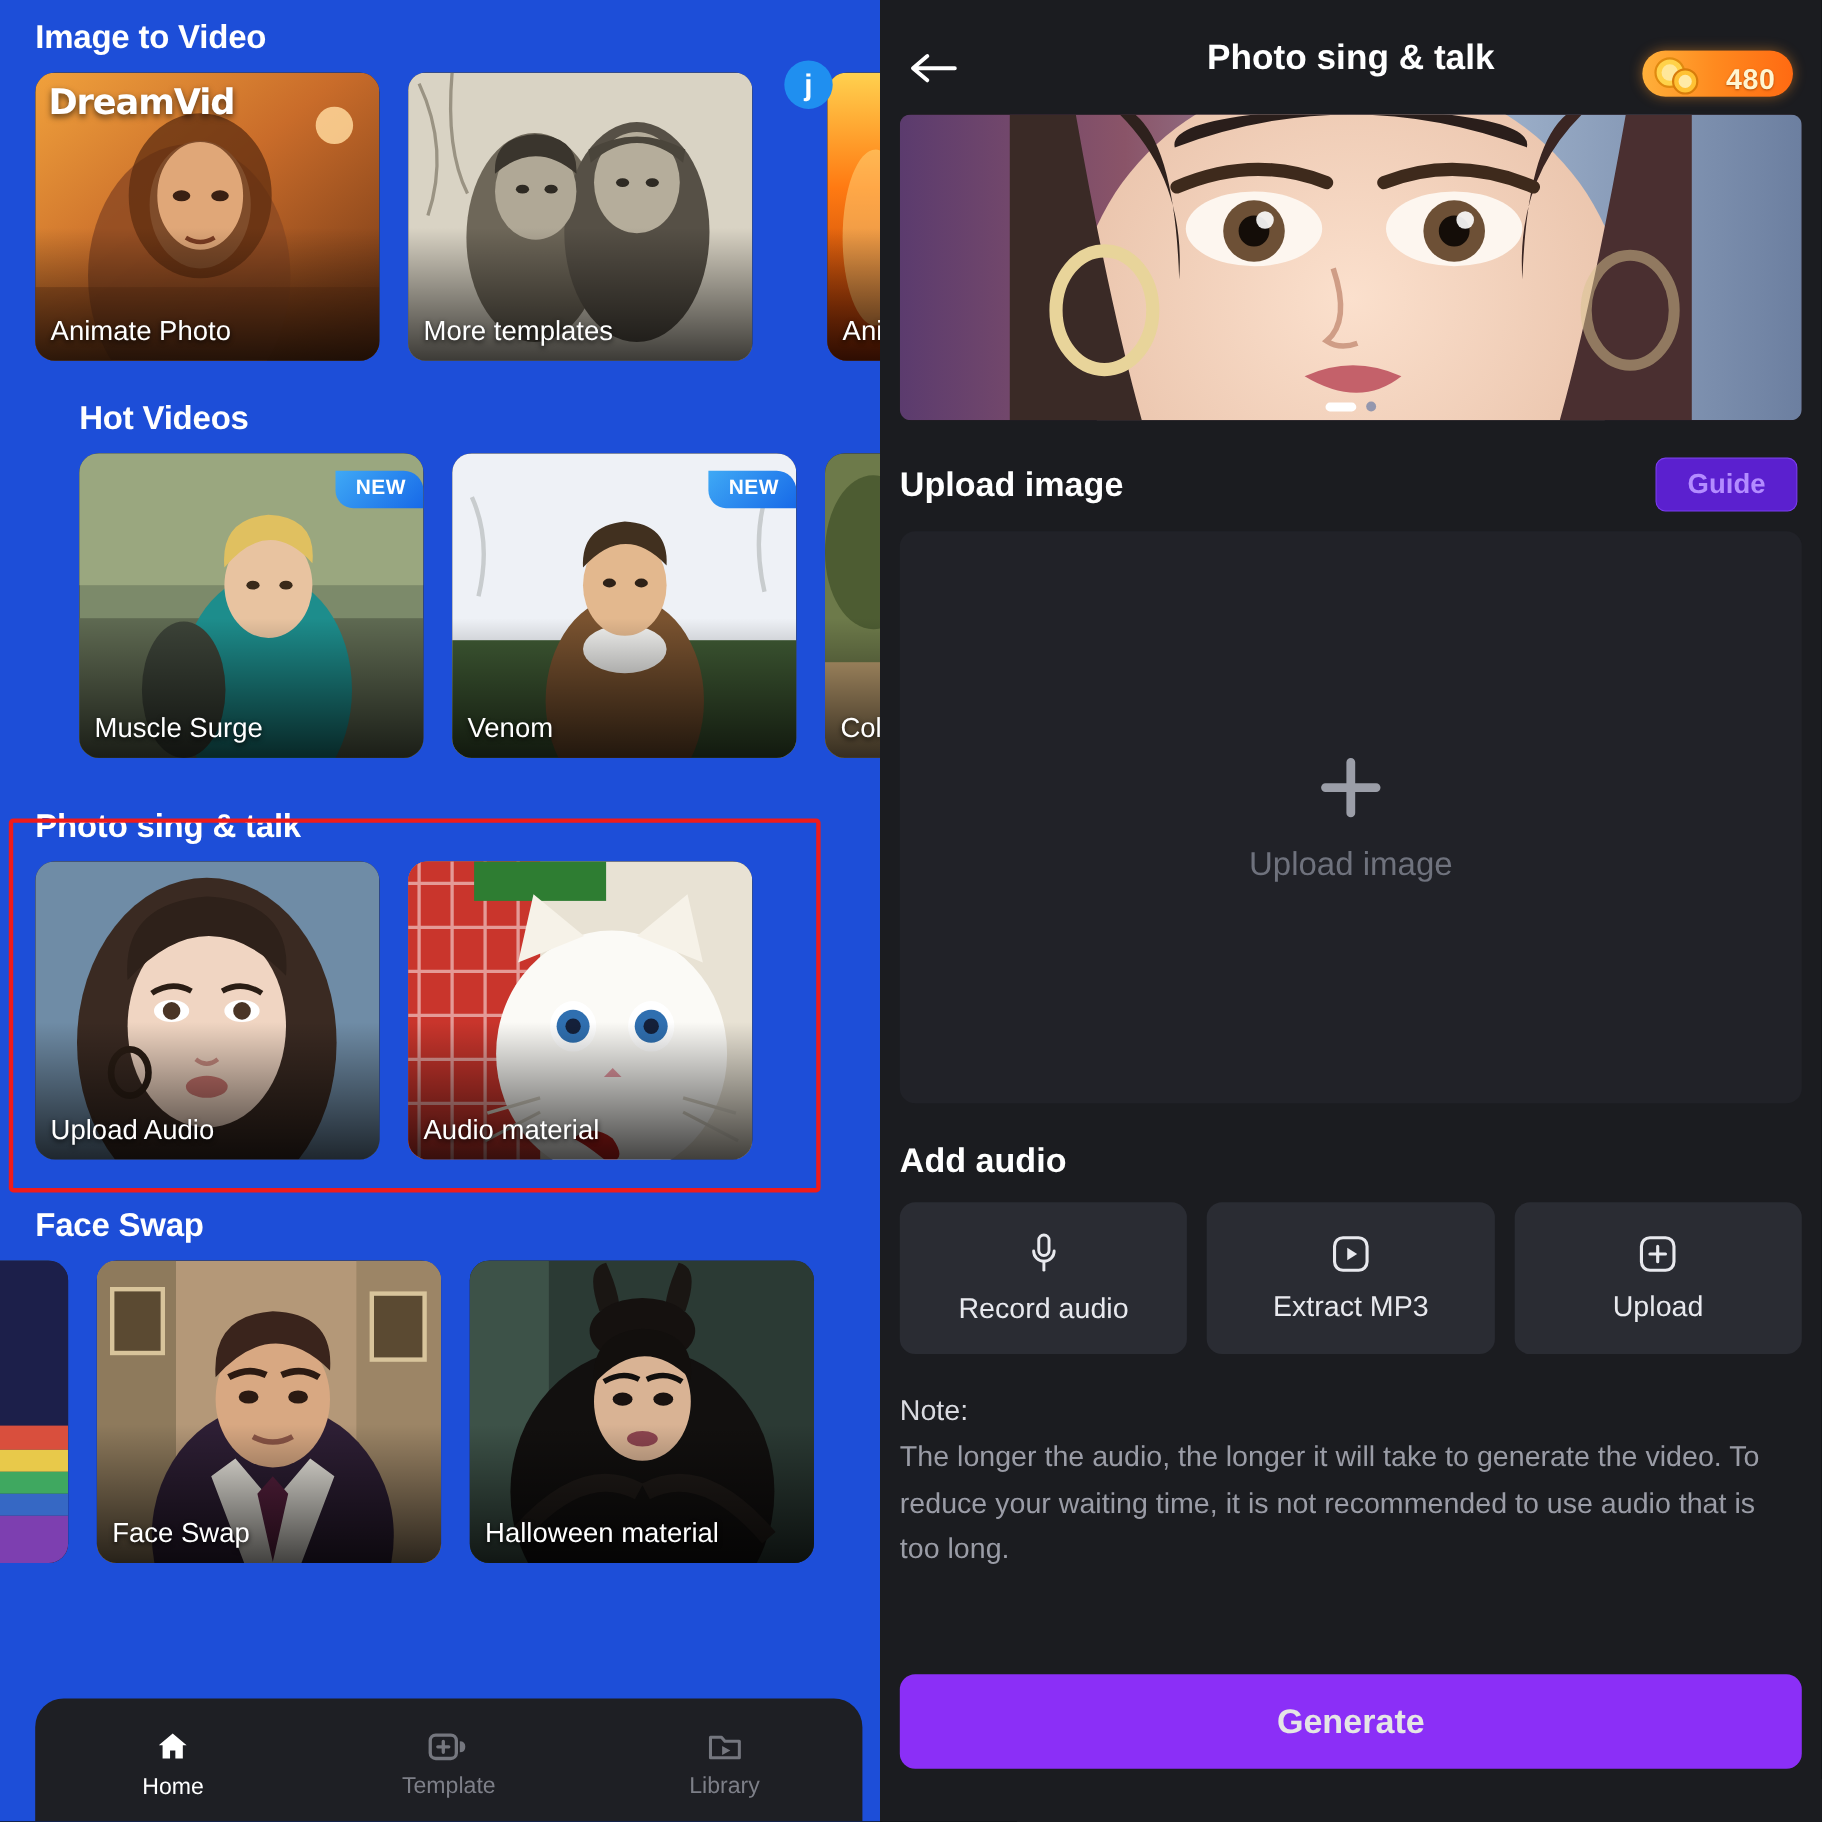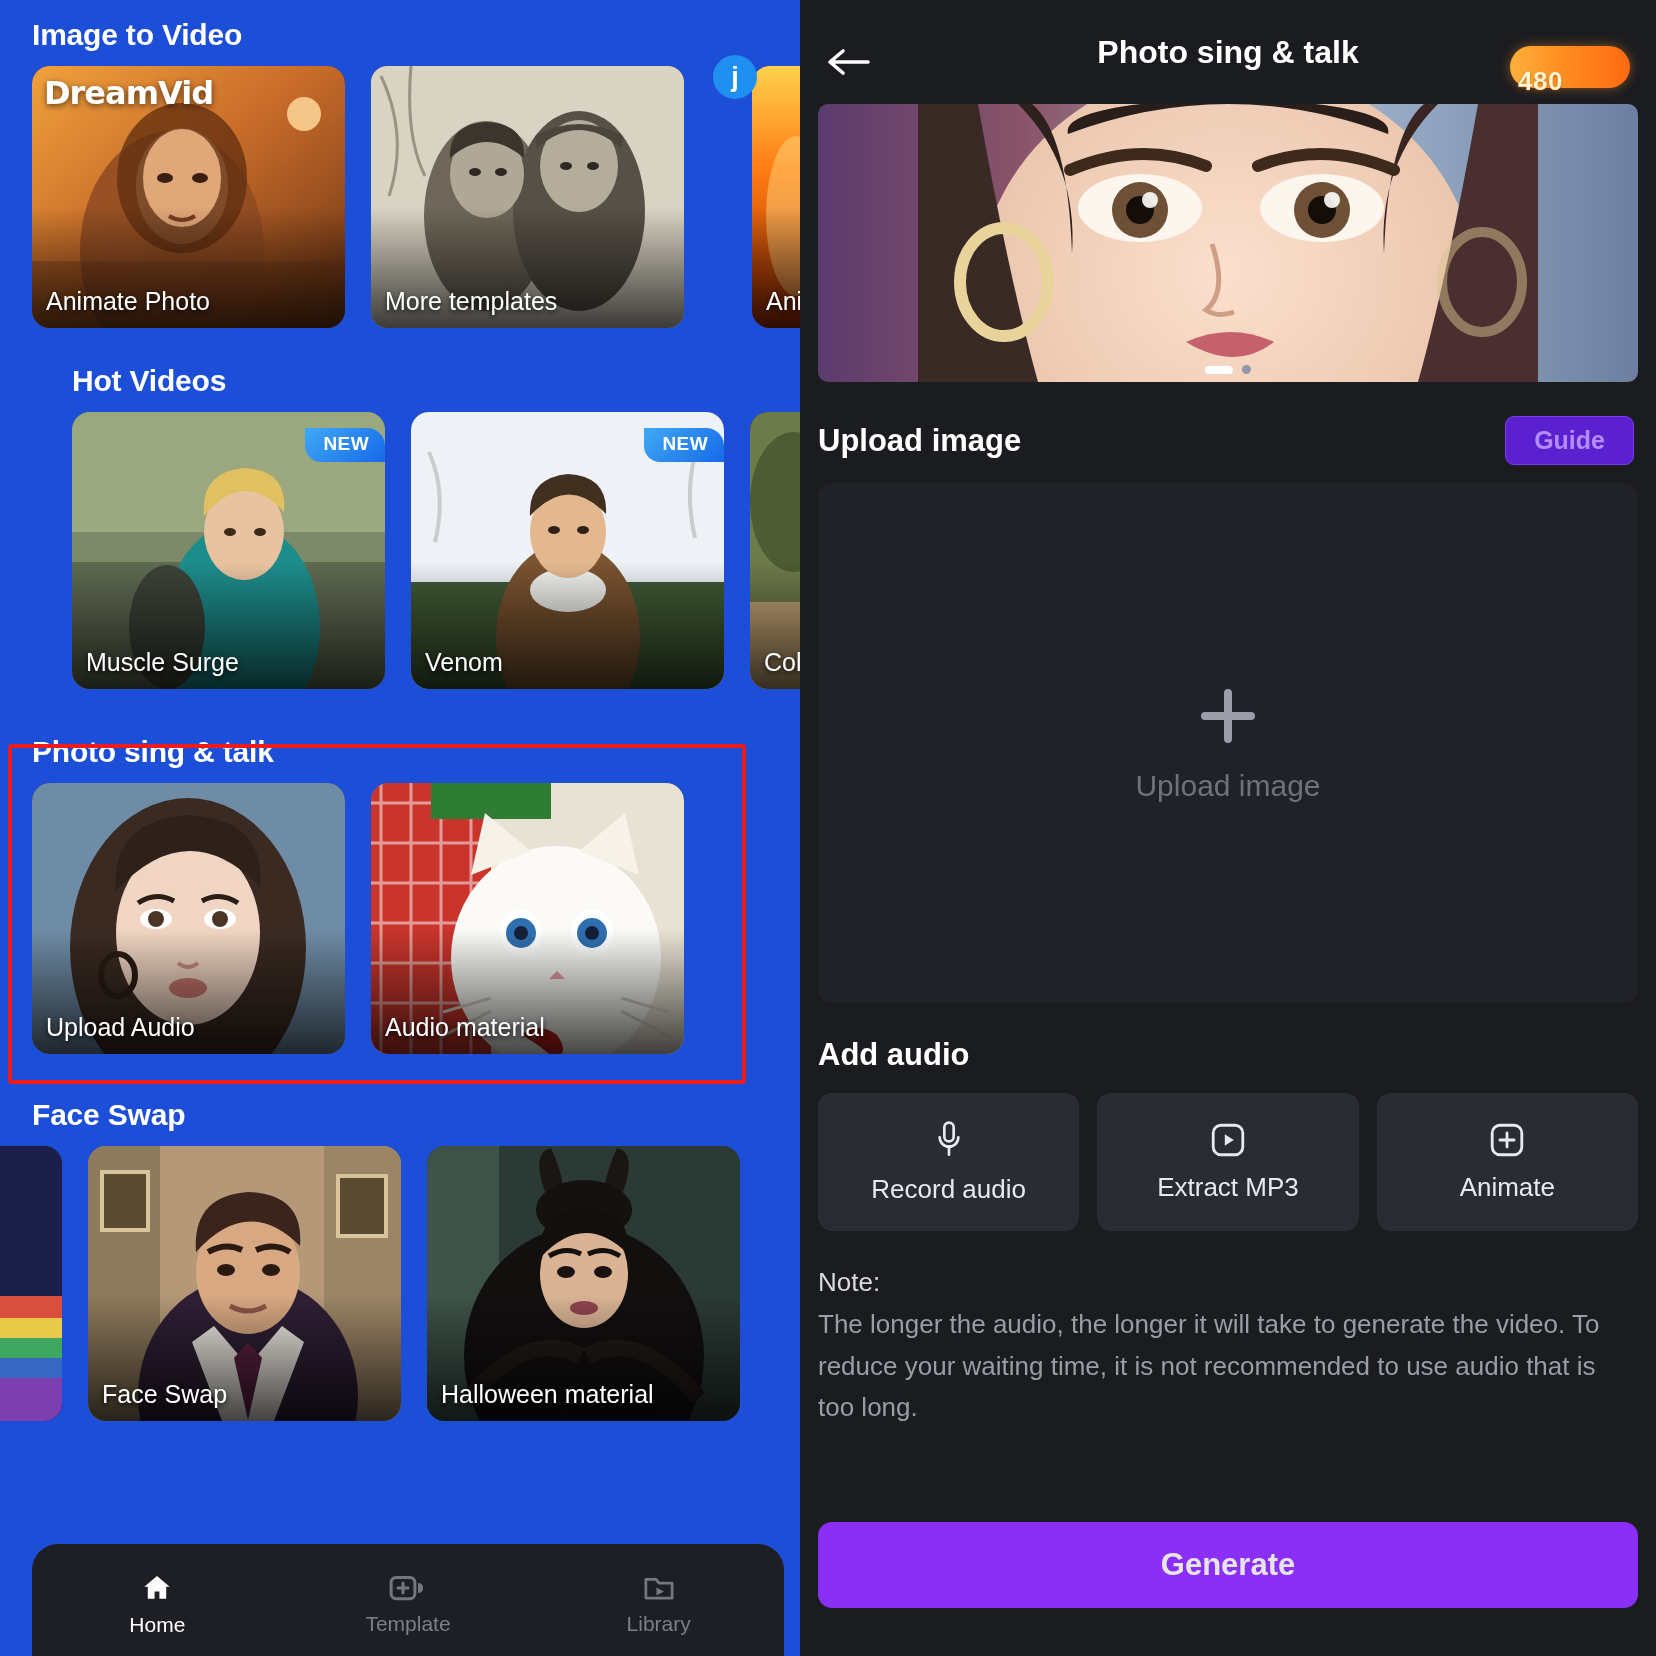--- a/index.html
+++ b/index.html
@@ -121,24 +121,23 @@
   .toptitle {
     width: 100%; text-align: center;
     color: #fff; font-size: 32px; font-weight: bold;
     padding-top: 8px;
   }
   .credits {
     position: absolute; right: 26px; top: 46px;
     height: 42px; min-width: 120px;
     border-radius: 21px;
     background: linear-gradient(90deg,#ffb03a 0%, #ff8a1f 48%, #ff6a12 100%);
-    display: flex; align-items: flex-start; gap: 20px;
+    display: flex; align-items: flex-end; gap: 20px;
     padding: 0 16px 0 8px;
     box-shadow: 0 0 12px rgba(255,150,40,.45);
-    flex-direction: column;
   }
   .credits .camt {
     color: #fff5d0; font-size: 26px; font-weight: bold;
     text-shadow: 0 1px 2px rgba(150,60,0,.8);
     letter-spacing: .5px;
   }
 
   .preview {
     position: relative;
     margin: 8px 18px 0 18px;
@@ -558,21 +557,21 @@
           <rect x="2.5" y="2.5" width="23" height="23" rx="6" fill="none" stroke="#e8e9ee" stroke-width="2.2"></rect>
           <path d="M11.5 9.5 l7 4.5 l-7 4.5z" fill="#e8e9ee"></path>
         </svg>
         <div class="alabel">Extract MP3</div>
       </div>
       <div class="abtn">
         <svg width="36" height="36" viewBox="0 0 28 28">
           <rect x="2.5" y="2.5" width="23" height="23" rx="6" fill="none" stroke="#e8e9ee" stroke-width="2.2"></rect>
           <path d="M14 8.5 v11 M8.5 14 h11" stroke="#e8e9ee" stroke-width="2.2" stroke-linecap="round"></path>
         </svg>
-        <div class="alabel">Animate</div>
+        <div class="alabel">Upload</div>
       </div>
     </div>
 
     <div class="note">
       <div class="nt">Note:</div>
       <div class="nb">The longer the audio, the longer it will take to generate the video. To reduce your waiting time, it is not recommended to use audio that is too long.</div>
     </div>
 
     <button class="generate">Generate</button>
   </div>

